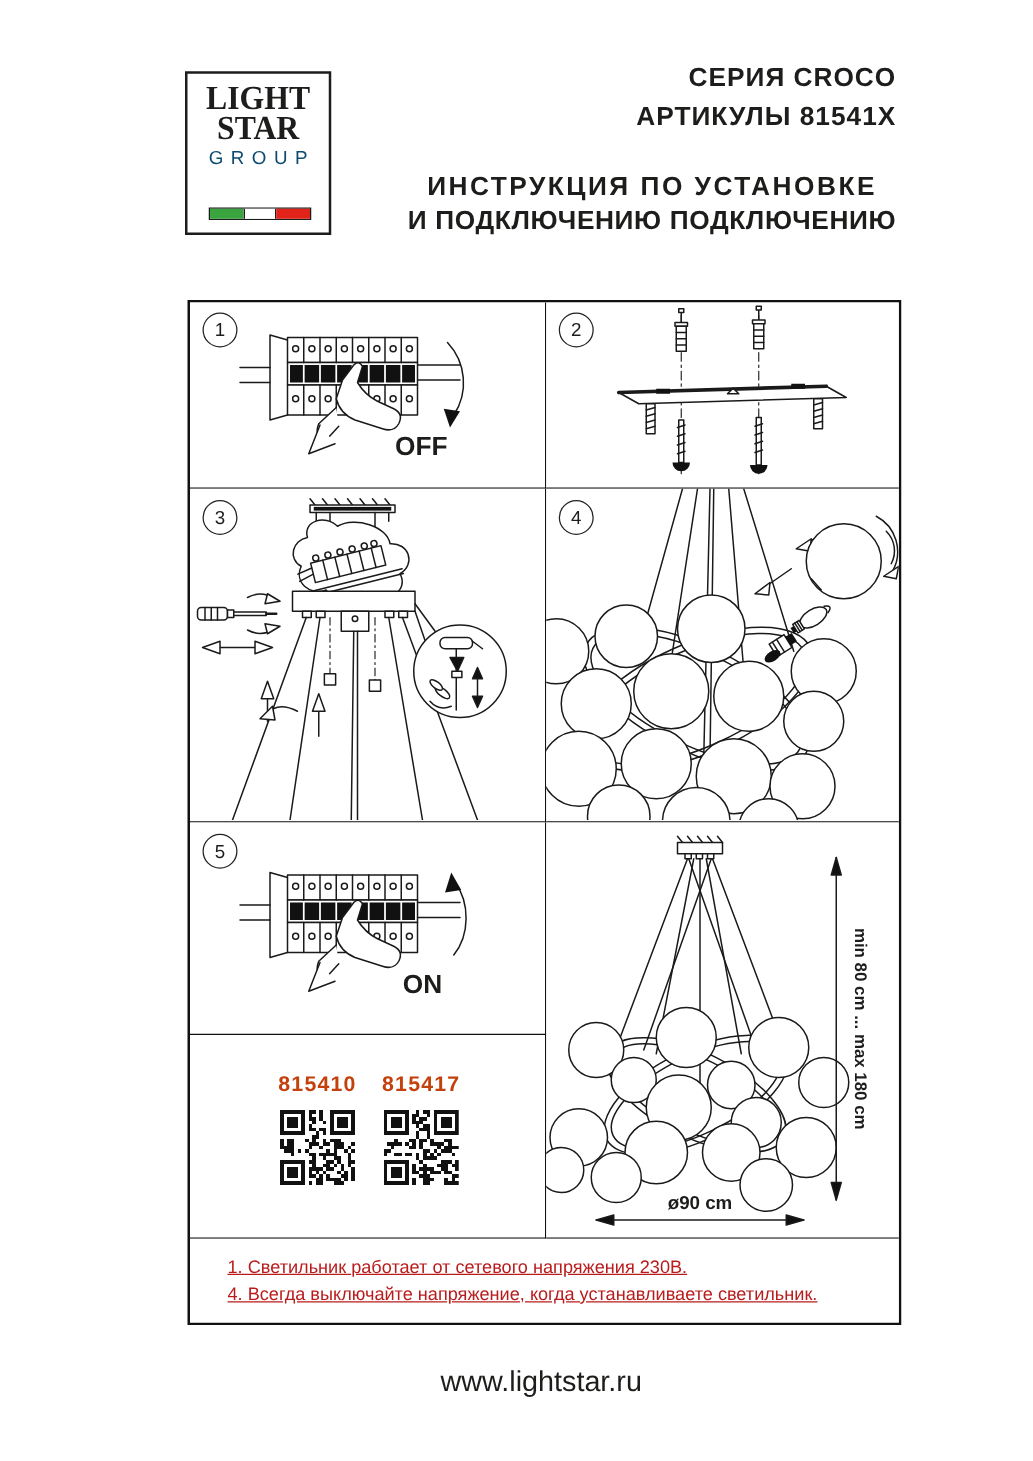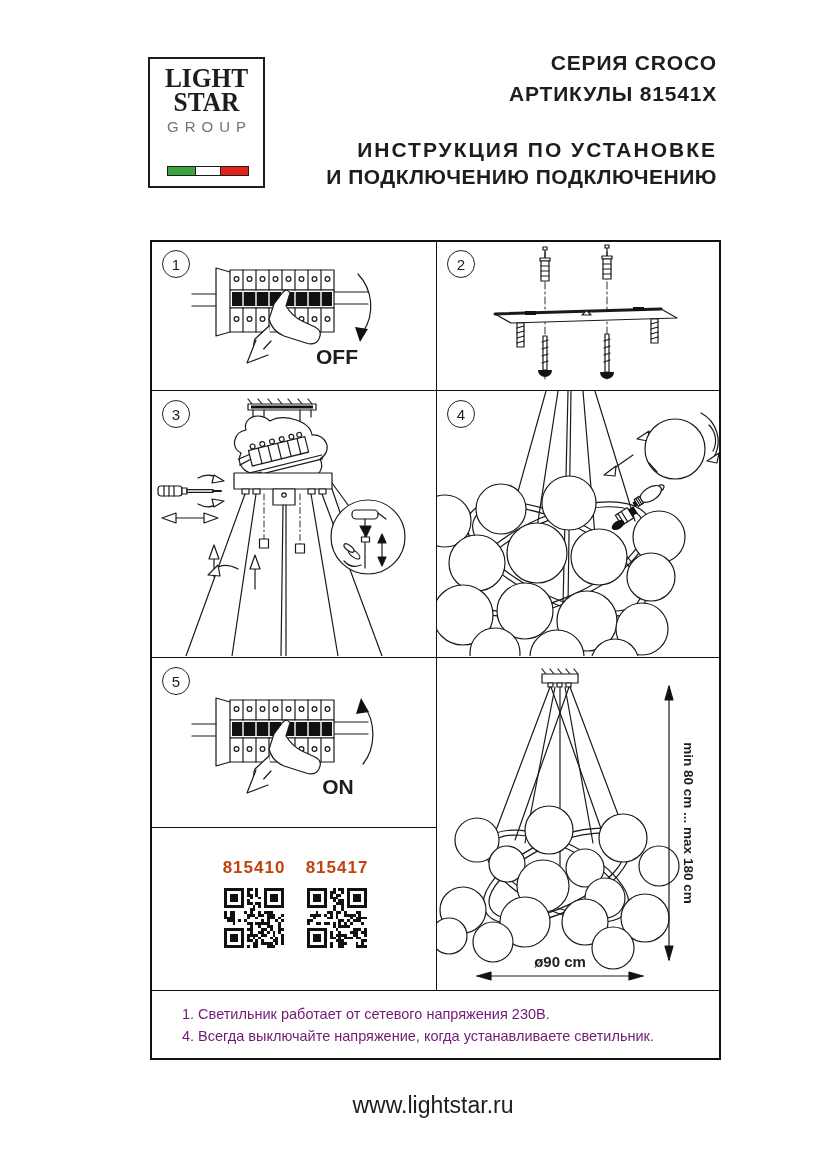--- a/index.html
+++ b/index.html
@@ -4,52 +4,52 @@
 <style>
   html,body{margin:0;padding:0;background:#fff;}
   .page{position:relative;width:826px;height:1169px;background:#fff;overflow:hidden;
         font-family:"Liberation Sans",sans-serif;color:#1d1d1b;margin-left:20px;}
   
   .logo-box{position:absolute;left:128px;top:57px;width:117px;height:131px;
             border:2px solid #1d1d1b;box-sizing:border-box;text-align:center;}
   .logo-word{font-family:"Liberation Serif",serif;font-weight:700;line-height:.88;
              font-size:27px;letter-spacing:0;color:#1d1d1b;transform:scaleX(.94);}
   .logo-w1{margin-top:8px;}
-  .logo-group{font-size:15px;letter-spacing:6px;padding-left:6px;color:#737373;margin-top:3px;font-weight:400;}
+  .logo-group{font-size:15px;letter-spacing:6px;padding-left:6px;color:#0c4a6e;margin-top:3px;font-weight:400;}
   .logo-flag{position:absolute;left:17px;bottom:10px;width:82px;height:10px;border:1px solid #1d1d1b;
              display:flex;box-sizing:border-box;}
   .flag-seg{height:100%;box-sizing:border-box;}
   .flag-green{width:34%;}
   .flag-white{width:32%;border-left:1px solid #1d1d1b;border-right:1px solid #1d1d1b;background:#fff;}
   .flag-red{width:34%;}
   
   .hdr{position:absolute;right:129px;text-align:right;font-weight:700;color:#1d1d1b;}
   .hdr-series{top:47px;font-size:21px;line-height:31px;letter-spacing:.8px;text-align:right;}
   .hdr-title{top:136px;font-size:21px;line-height:27px;}
-  .hdr-title .l1{letter-spacing:2px;}
+  .hdr-title .l1{letter-spacing:2px;text-align:center;}
   .hdr-title .l2{letter-spacing:.5px;}
   
   .grid{position:absolute;left:130px;top:240px;width:567px;height:816px;
         border:2px solid #111;box-sizing:content-box;}
   .cell{position:absolute;box-sizing:border-box;background:#fff;}
   .b-r{border-right:1.5px solid #111;}
   .b-b{border-bottom:1.5px solid #111;}
   .badge{position:absolute;left:10px;top:8px;width:26px;height:26px;border:1.5px solid #222;
          border-radius:50%;display:flex;align-items:center;justify-content:center;
          font-size:15px;font-weight:500;color:#1d1d1b;z-index:2;}
   .cell svg{position:absolute;left:0;top:0;}
   svg *{vector-effect:none;}
   svg text{font-family:"Liberation Sans",sans-serif;fill:#1d1d1b;}
   .lineart{stroke:#1a1a1a;stroke-width:1.2;fill:none;stroke-linecap:round;stroke-linejoin:round;}
   
   .qr-item{position:absolute;top:30px;width:110px;text-align:center;}
   .qr-item .code{font-size:17px;font-weight:700;letter-spacing:1px;color:#c2410c;}
   .qr-item svg{position:static;margin-top:10px;}
   
-  .notes{padding:12px 18px 0 30px;font-size:14.5px;line-height:22px;color:#701a75;}
+  .notes{padding:12px 18px 0 30px;font-size:14.5px;line-height:22px;color:#b91c1c;text-decoration:underline;}
   
   .footer{position:absolute;left:0;top:1092px;width:100%;text-align:center;
           font-size:23px;font-weight:400;color:#1d1d1b;}
 </style>
 </head>
 <body>
 
 <div class="page">
 
   <div class="logo-box">

